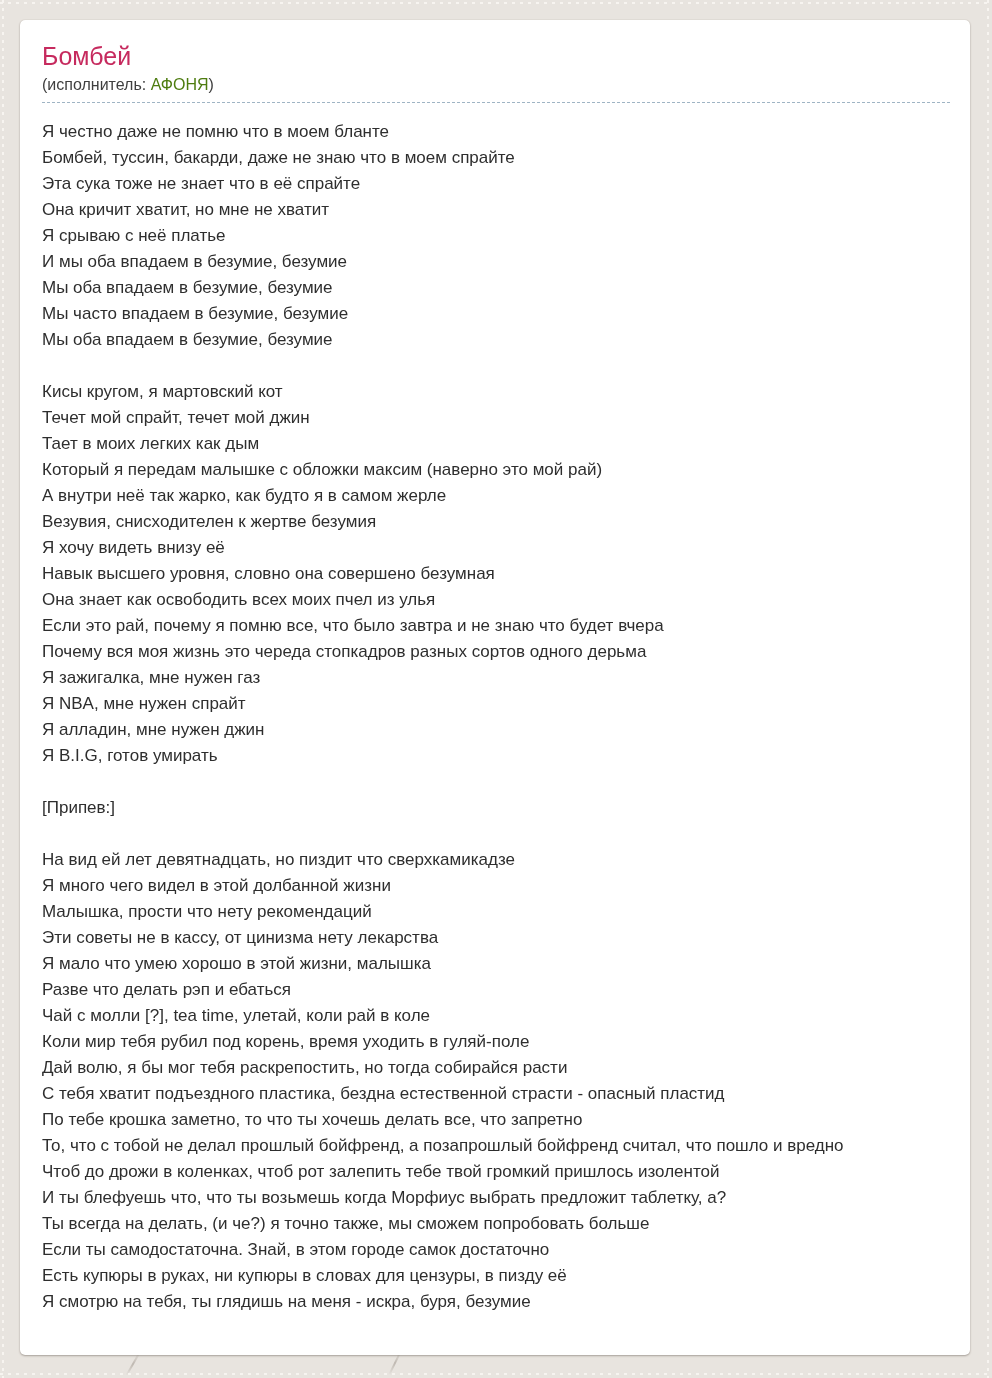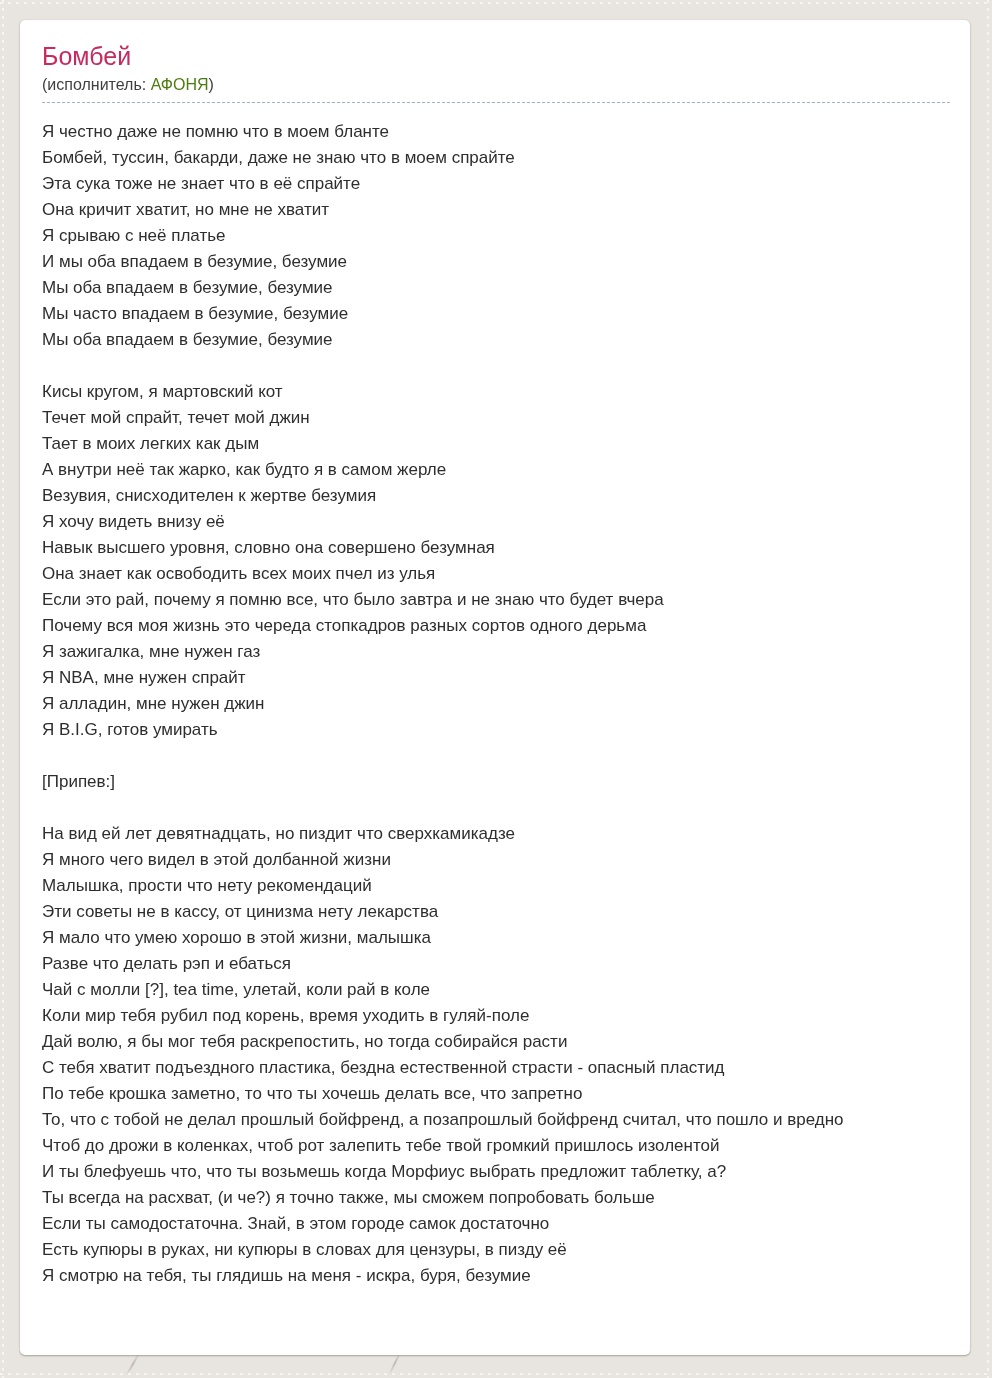--- a/index.html
+++ b/index.html
@@ -105,20 +105,21 @@
       <div class="lyric-line">Она кричит хватит, но мне не хватит</div>
       <div class="lyric-line">Я срываю с неё платье</div>
       <div class="lyric-line">И мы оба впадаем в безумие, безумие</div>
       <div class="lyric-line">Мы оба впадаем в безумие, безумие</div>
       <div class="lyric-line">Мы часто впадаем в безумие, безумие</div>
       <div class="lyric-line">Мы оба впадаем в безумие, безумие</div>
       <div class="lyric-line">&nbsp;</div>
       <div class="lyric-line">Кисы кругом, я мартовский кот</div>
       <div class="lyric-line">Течет мой спрайт, течет мой джин</div>
       <div class="lyric-line">Тает в моих легких как дым</div>
+      <div class="lyric-line">Который я передам малышке с обложки максим (наверно это мой рай)</div>
       <div class="lyric-line">А внутри неё так жарко, как будто я в самом жерле</div>
       <div class="lyric-line">Везувия, снисходителен к жертве безумия</div>
       <div class="lyric-line">Я хочу видеть внизу её</div>
       <div class="lyric-line">Навык высшего уровня, словно она совершено безумная</div>
       <div class="lyric-line">Она знает как освободить всех моих пчел из улья</div>
       <div class="lyric-line">Если это рай, почему я помню все, что было завтра и не знаю что будет вчера</div>
       <div class="lyric-line">Почему вся моя жизнь это череда стопкадров разных сортов одного дерьма</div>
       <div class="lyric-line">Я зажигалка, мне нужен газ</div>
       <div class="lyric-line">Я NBA, мне нужен спрайт</div>
       <div class="lyric-line">Я алладин, мне нужен джин</div>
@@ -133,18 +134,18 @@
       <div class="lyric-line">Я мало что умею хорошо в этой жизни, малышка</div>
       <div class="lyric-line">Разве что делать рэп и ебаться</div>
       <div class="lyric-line">Чай с молли [?], tea time, улетай, коли рай в коле</div>
       <div class="lyric-line">Коли мир тебя рубил под корень, время уходить в гуляй-поле</div>
       <div class="lyric-line">Дай волю, я бы мог тебя раскрепостить, но тогда собирайся расти</div>
       <div class="lyric-line">С тебя хватит подъездного пластика, бездна естественной страсти - опасный пластид</div>
       <div class="lyric-line">По тебе крошка заметно, то что ты хочешь делать все, что запретно</div>
       <div class="lyric-line">То, что с тобой не делал прошлый бойфренд, а позапрошлый бойфренд считал, что пошло и вредно</div>
       <div class="lyric-line">Чтоб до дрожи в коленках, чтоб рот залепить тебе твой громкий пришлось изолентой</div>
       <div class="lyric-line">И ты блефуешь что, что ты возьмешь когда Морфиус выбрать предложит таблетку, а?</div>
-      <div class="lyric-line">Ты всегда на расхват, (и че?) я точно также, мы сможем попробовать больше</div>
+      <div class="lyric-line">Ты всегда на делать, (и че?) я точно также, мы сможем попробовать больше</div>
       <div class="lyric-line">Если ты самодостаточна. Знай, в этом городе самок достаточно</div>
       <div class="lyric-line">Есть купюры в руках, ни купюры в словах для цензуры, в пизду её</div>
       <div class="lyric-line">Я смотрю на тебя, ты глядишь на меня - искра, буря, безумие</div>
     </div>
 </div>
 
 </body></html>

